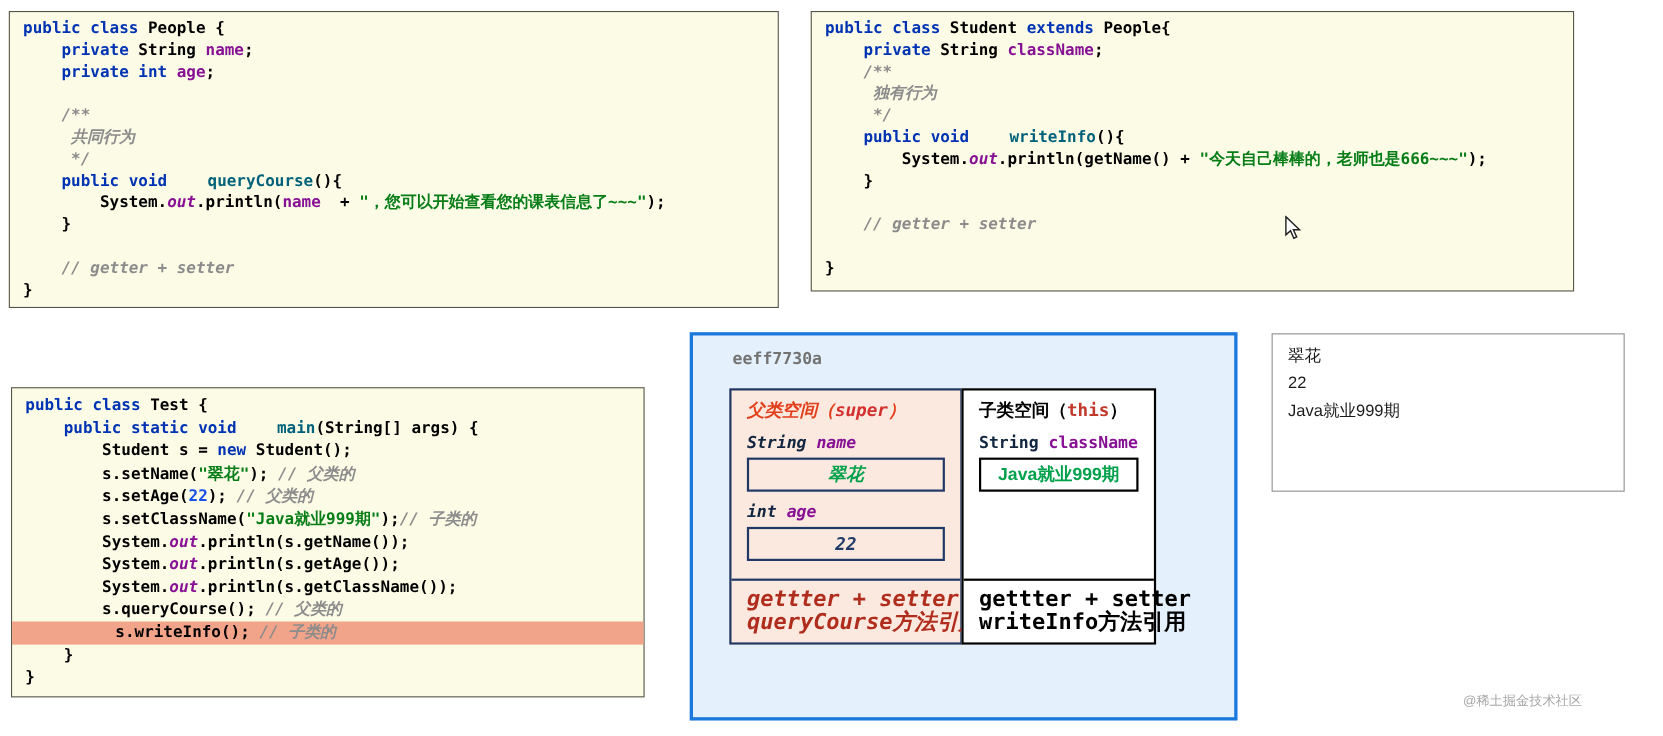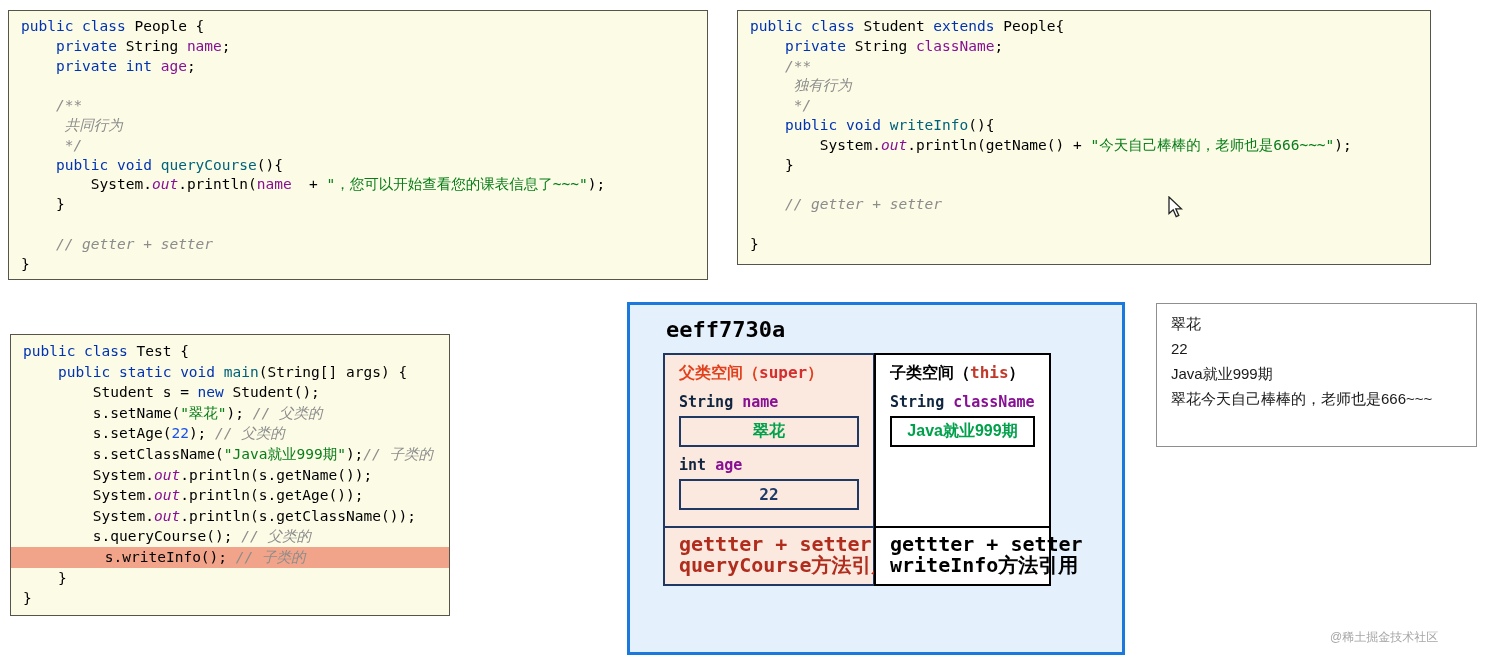--- a/index.html
+++ b/index.html
@@ -6,55 +6,55 @@
   body{
     width:1512px;height:669px;position:relative;background:#ffffff;overflow:hidden;
     font-family:"Liberation Sans", sans-serif;
   }
   
   .codebox{
     position:absolute;box-sizing:border-box;
     background:#fcfbe6;border:1.6px solid #57554a;
     padding:6px 12px;
     font-family:"DejaVu Sans Mono", monospace;
-    font-weight:normal;font-size:14.5px;line-height:19.8px;
+    font-weight:bold;font-size:14.5px;line-height:19.8px;
     white-space:pre;color:#000;
   }
   .box-people{left:8px;top:10px;width:700px;height:270px;}
   .box-student{left:737px;top:10px;width:694px;height:255px;}
-  .box-test{left:10px;top:334px;width:440px;height:282px;line-height:20.6px;}
+  .box-test{left:10px;top:352px;width:576px;height:282px;line-height:20.6px;}
   .code-line{min-height:1em;}
   .tok-kw{color:#0033b3;}
   .tok-fld{color:#871094;}
-  .tok-mth{color:#00627a;}
+  .tok-mth{color:#00627a;margin-left:28px;}
   .tok-cmt{color:#8c8c8c;font-style:italic;}
   .tok-str{color:#067d17;}
   .tok-num{color:#1750eb;}
   .tok-out{color:#871094;font-style:italic;}
   .tok-pln{color:#000;}
   .code-line.hl{background:#f1a489;margin:0 -12px;padding:0 24px;}
   
   .memory{
     position:absolute;left:627px;top:302px;width:498px;height:353px;
     box-sizing:border-box;background:#e4f0fb;border:3px solid #1b79dd;
   }
   .mem-address{
     position:absolute;left:36px;top:12px;
-    font-family:"DejaVu Sans Mono", monospace;font-weight:bold;font-size:22px;color:#000000;
+    font-family:"DejaVu Sans Mono", monospace;font-weight:bold;font-size:15px;color:#737373;
   }
   .heap-title{
     position:absolute;right:58px;top:2px;
     font-size:32px;font-weight:bold;color:#1c87e8;letter-spacing:2px;
   }
   .panels{position:absolute;left:33px;top:48px;display:flex;align-items:flex-start;}
   .panel{
     box-sizing:border-box;height:233px;display:flex;flex-direction:column;
     padding:8px 14px 0;
   }
-  .panel-parent{width:212px;background:#fbe8de;border:2.5px solid #203864;}
+  .panel-parent{width:212px;background:#fbe8de;border:2.5px solid #203864;font-style:italic;}
   .panel-child{width:177px;background:#ffffff;border:2.5px solid #000;margin-left:-1px;}
   .panel-header{font-size:16px;font-weight:bold;margin-bottom:6px;white-space:nowrap;}
   .panel-parent .panel-header{color:#e2401c;}
   .panel-child .panel-header{color:#000;}
   .hdr-kw{font-family:"DejaVu Sans Mono", monospace;}
   .panel-parent .hdr-kw{color:#d32f2f;}
   .panel-child .hdr-kw{color:#c0392b;}
   .field-label{font-family:"DejaVu Sans Mono", monospace;font-weight:bold;font-size:15px;margin:3px 0 5px;color:#10253f;}
   .fname{color:#871094;}
   .value-box{
@@ -122,20 +122,19 @@
       </div>
     </div>
 
   </div>
 </div>
 
 <div class="output">
   <div>翠花</div>
   <div>22</div>
   <div>Java就业999期</div>
-  <div>翠花今天自己棒棒的，老师也是666~~~</div>
 </div>
 
 <svg class="cursor" width="18" height="24" viewBox="0 0 18 24">
   <polygon points="1,1 1,17.5 5.2,13.8 8.2,20.6 10.8,19.4 7.8,12.8 13.4,12.8" fill="#ffffff" stroke="#222" stroke-width="1.3"></polygon>
 </svg>
 
 <div class="watermark">@稀土掘金技术社区</div>
 
 </body></html>

